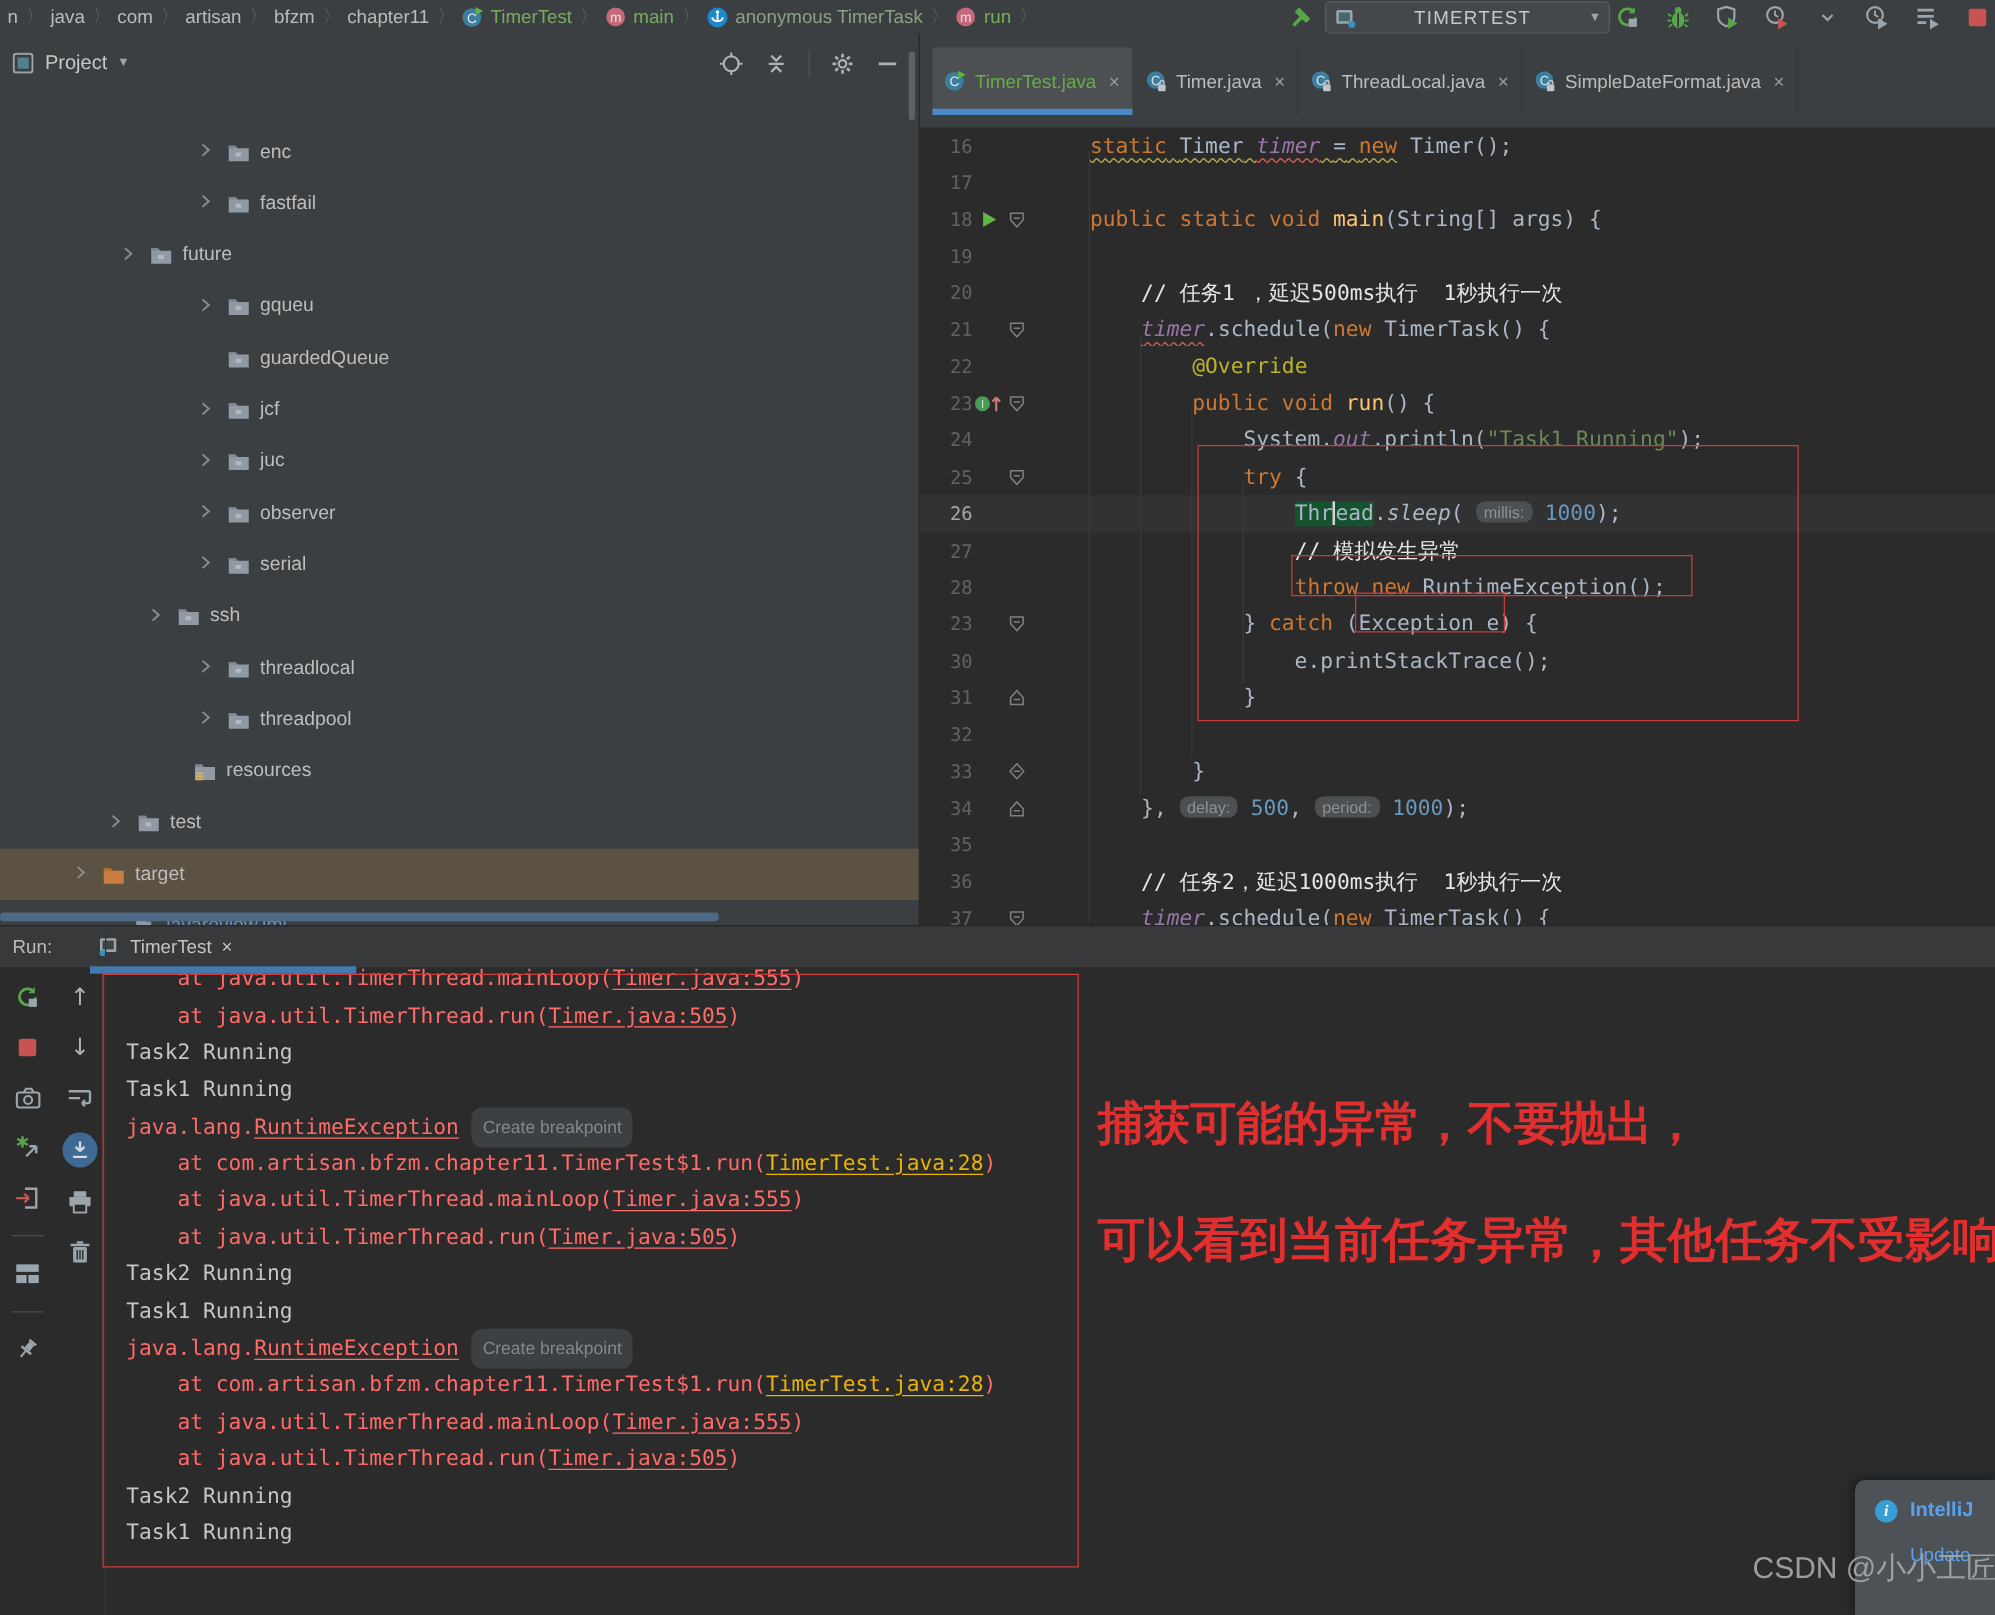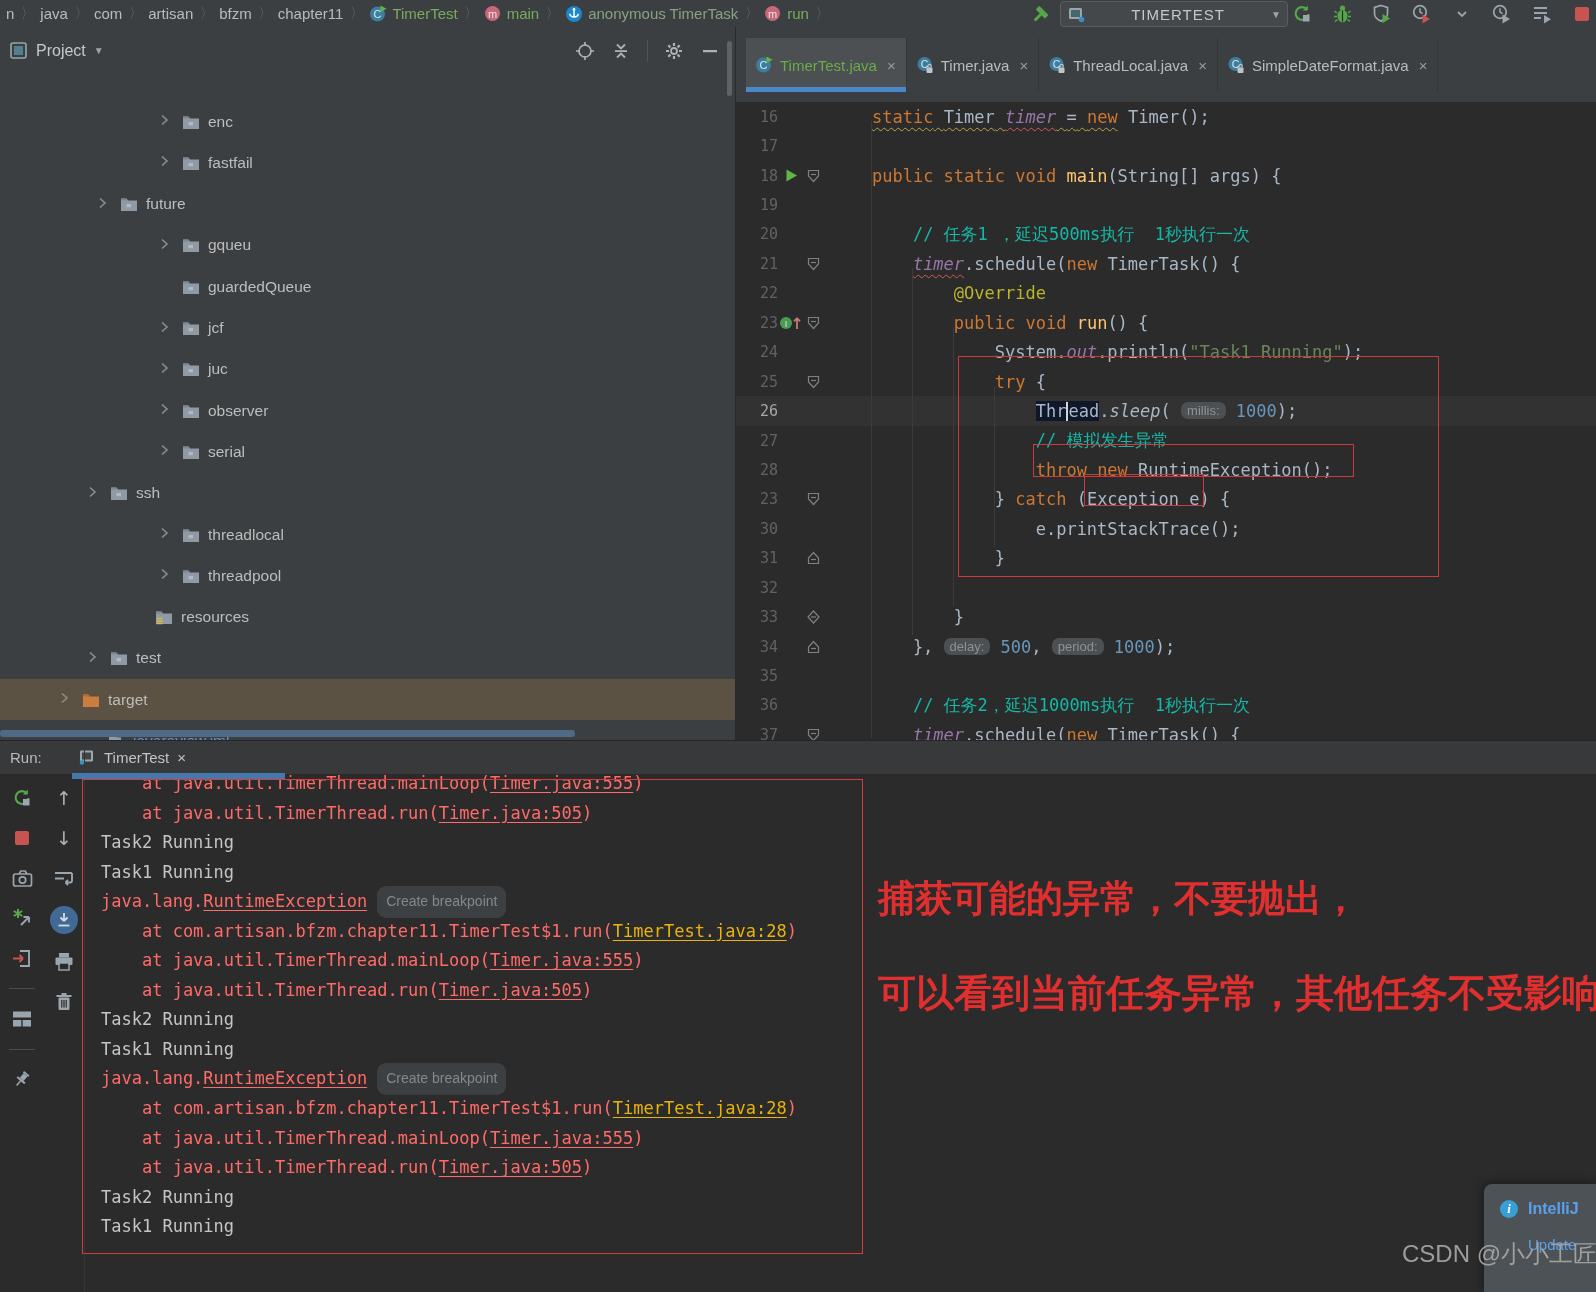--- a/index.html
+++ b/index.html
@@ -47,23 +47,23 @@
   .etab .x{color:#9b9b9b;font-size:15px;margin-left:3px;}
   #code{left:0;top:75px;width:952px;height:648px;background:#2b2b2b;}
   .cline{position:relative;height:29.45px;display:flex;align-items:center;padding-left:10px;}
   .cline.cur{background:#323232;}
   .cline .ln{width:32px;text-align:right;color:#606366;font-family:"DejaVu Sans Mono",monospace;font-size:15px;flex:none;}
   .cline.cur .ln{color:#a7a7a7;}
   .cline .gslot{width:26px;flex:none;display:flex;justify-content:center;}
   .cline .fslot{width:18px;flex:none;display:flex;justify-content:center;}
   .cline pre{margin:0 0 0 9px;font-family:"DejaVu Sans Mono",monospace;font-size:17px;color:#a9b7c6;white-space:pre;}
   .kw{color:#cc7832;} .fld{color:#9876aa;font-style:italic;} .mth{color:#ffc66d;}
-  .ann{color:#bbb529;} .str{color:#6a8759;} .num{color:#6897bb;} .cmt{color:#14b8a6;margin-top:20px;}
+  .ann{color:#bbb529;} .str{color:#6a8759;} .num{color:#6897bb;} .cmt{color:#e5e5e5;margin-top:20px;}
   .ital{font-style:italic;}
-  .sel{background:#0f172a;}
+  .sel{background:#14532d;}
   .wy{text-decoration:underline wavy #b3a64f 1px;text-underline-offset:4px;}
   .wr{text-decoration:underline wavy #cf5b56 1px;text-underline-offset:4px;}
   .caret{display:inline-block;width:0;border-left:2px solid #d2d5d8;height:19px;vertical-align:-4px;}
   .hintchip{display:inline-block;font-family:"Liberation Sans",sans-serif;font-size:13px;color:#8f9193;
             background:#4c5052;border-radius:7px;padding:1px 6px;transform:translateY(-2px);}
   .iguide{position:absolute;width:1px;background:#3b3b3b;}
   .redbox{position:absolute;border:1.5px solid #cc3b3b;z-index:30;}
   
   #runpanel{left:0;top:740px;width:1596px;height:552px;background:#2b2b2b;border-top:1px solid #242628;}
   #runHead{left:0;top:0;width:1596px;height:33px;background:#37393b;display:flex;align-items:center;}
@@ -396,21 +396,21 @@
           </svg></span>
         <span class="ticon">
           <svg width="18" height="16" viewBox="0 0 18 16">
             <path d="M1 2.5h5.4l1.7 2.1H17V15H1z" fill="#909aa5"></path>
             <path d="M1 2.5h5.4l1.7 2.1H1z" fill="#7d8793"></path>
             <rect x="6.5" y="8" width="4.5" height="3.2" fill="#cfd4d9" opacity=".55"></rect>
           </svg>
         </span>
         <span class="tlabel">serial</span>
       </div>
-      <div class="trow" style="top: 371.7px; padding-left: 88px;">
+      <div class="trow" style="top: 371.7px; padding-left: 120px;">
         <span class="chev"><svg width="10" height="12" viewBox="0 0 10 12">
             <path d="M2 1.5l5 4.5-5 4.5" stroke="#8c8c8c" stroke-width="1.6" fill="none"></path>
           </svg></span>
         <span class="ticon">
           <svg width="18" height="16" viewBox="0 0 18 16">
             <path d="M1 2.5h5.4l1.7 2.1H17V15H1z" fill="#909aa5"></path>
             <path d="M1 2.5h5.4l1.7 2.1H1z" fill="#7d8793"></path>
             <rect x="6.5" y="8" width="4.5" height="3.2" fill="#cfd4d9" opacity=".55"></rect>
           </svg>
         </span>

